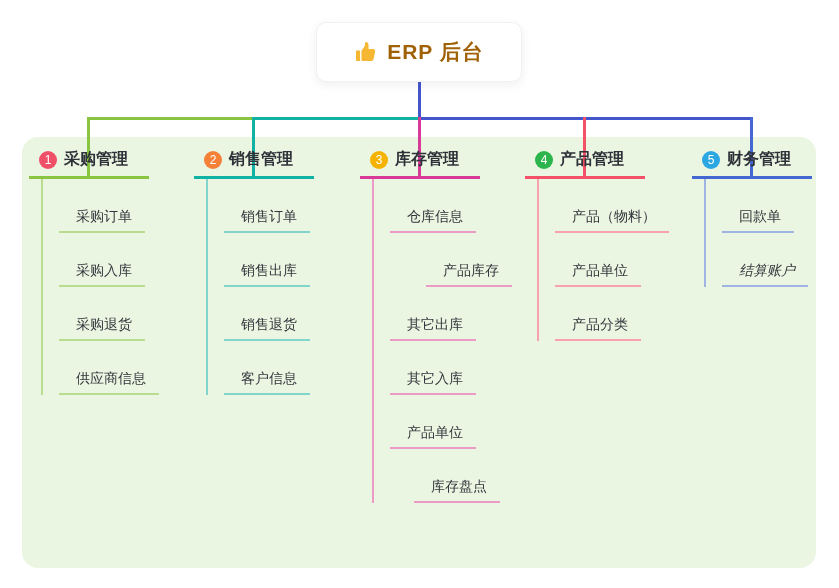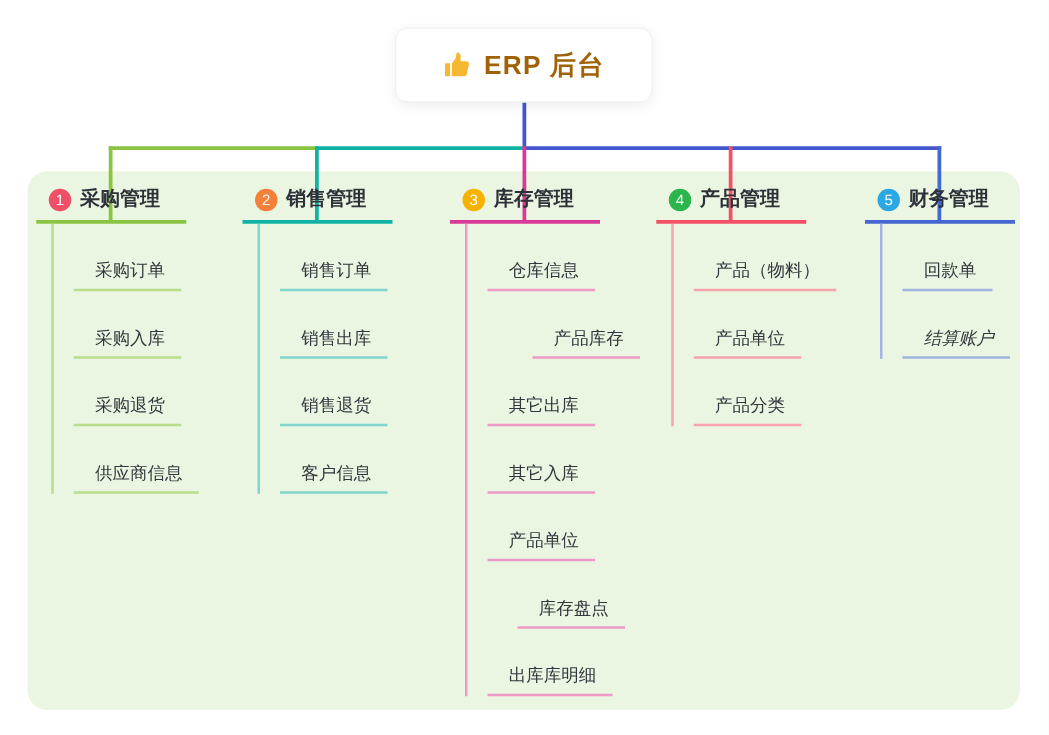--- a/index.html
+++ b/index.html
@@ -166,23 +166,20 @@
         </div>
         <div class="child">
           <span class="child-label" style="border-bottom-color: rgb(237, 154, 198);">其它入库</span>
         </div>
         <div class="child">
           <span class="child-label" style="border-bottom-color: rgb(237, 154, 198);">产品单位</span>
         </div>
         <div class="child">
           <span class="child-label" style="border-bottom-color: rgb(237, 154, 198); margin-left: 24px;">库存盘点</span>
         </div>
-        <div class="child">
-          <span class="child-label" style="border-bottom-color: rgb(237, 154, 198);">出库库明细</span>
-        </div>
       </div>
     </div>
     <div class="branch" style="left: 525px;">
       <div class="topic" style="border-bottom-color: rgb(242, 81, 104);">
         <span class="badge" style="background: rgb(44, 181, 77);">4</span>
         <span class="topic-label">产品管理</span>
       </div>
       <div class="children" style="border-left-color: rgb(248, 162, 173);">
         <div class="child">
           <span class="child-label" style="border-bottom-color: rgb(248, 162, 173);">产品（物料）</span>

